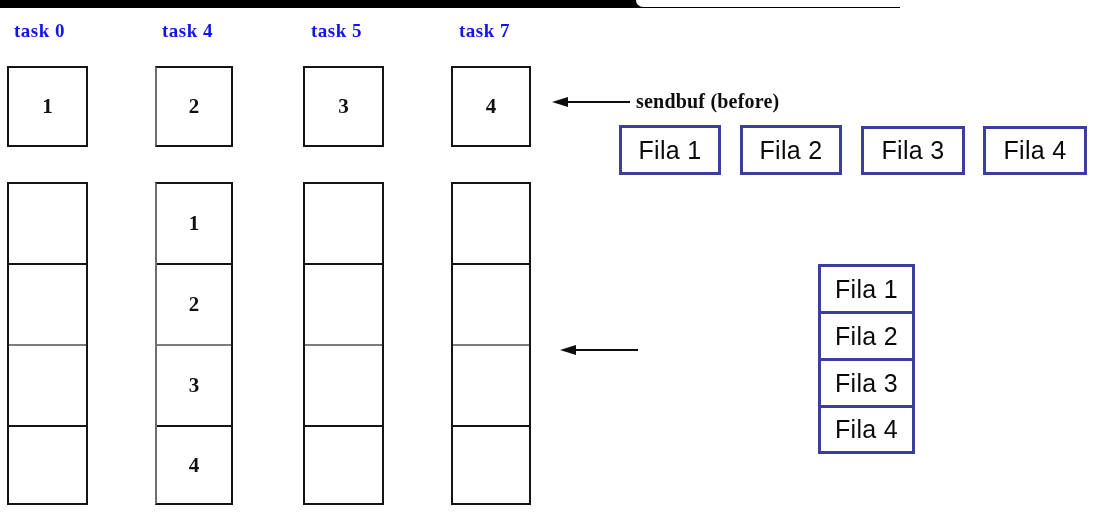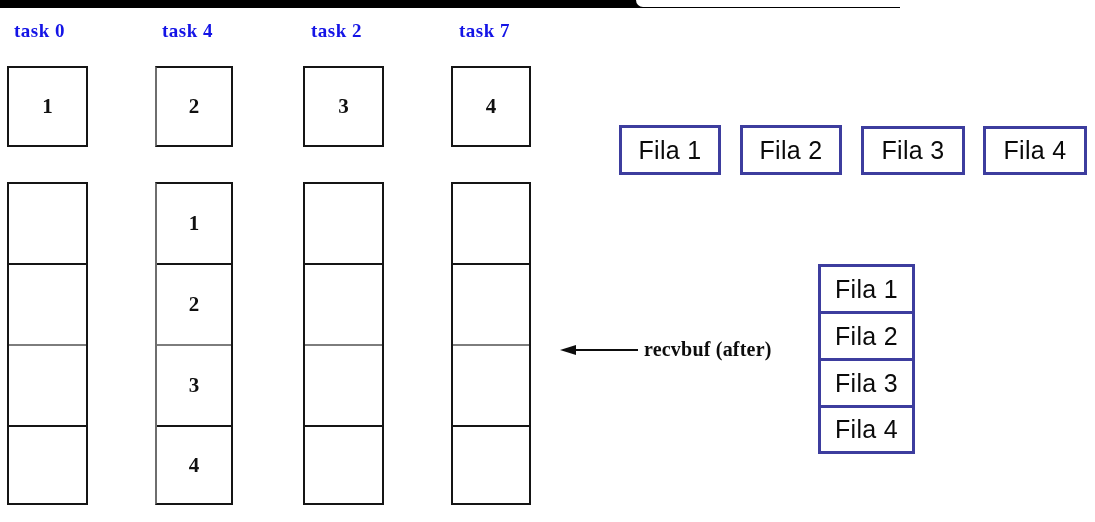--- a/index.html
+++ b/index.html
@@ -140,21 +140,21 @@
 
 <div id="canvas">
 
   <div class="top-strip"></div>
   <div class="top-strip-notch" style="left:636px; top:0px; width:340px; height:7px; border-radius:0 0 18px 18px;"></div>
   <div class="top-strip-notch" style="left:900px; top:0px; width:195px; height:14px;"></div>
   <div class="top-strip-notch" style="left:976px; top:0px; width:70px; height:9px;"></div>
 
   <div class="task-label" style="left:14px;  top:20px;">task 0</div>
   <div class="task-label" style="left:162px; top:20px;">task 4</div>
-  <div class="task-label" style="left:311px; top:20px;">task 2</div>
+  <div class="task-label" style="left:311px; top:20px;">task 5</div>
   <div class="task-label" style="left:459px; top:20px;">task 7</div>
 
   <div class="send-cell" style="left:7px;   top:66px; width:81px;  height:81px;">1</div>
   <div class="send-cell soft-left" style="left:155px; top:66px; width:78px;  height:81px;">2</div>
   <div class="send-cell" style="left:303px; top:66px; width:81px;  height:81px;">3</div>
   <div class="send-cell" style="left:451px; top:66px; width:80px;  height:81px;">4</div>
 
   <div class="recv-col" style="left:7px; top:182px; width:81px; height:323px;">
     <div class="recv-cell" style="height:81px;"></div>
     <div class="recv-cell soft-rule" style="height:81px;"></div>
@@ -176,27 +176,33 @@
     <div class="recv-cell" style="height:76px;"></div>
   </div>
 
   <div class="recv-col" style="left:451px; top:182px; width:80px; height:323px;">
     <div class="recv-cell" style="height:81px;"></div>
     <div class="recv-cell soft-rule" style="height:81px;"></div>
     <div class="recv-cell" style="height:81px;"></div>
     <div class="recv-cell" style="height:76px;"></div>
   </div>
 
+  <div class="annot" style="left:550px; top:92px; width:280px; height:24px;">
+    <svg class="arrow-svg" width="90" height="24" viewBox="0 0 90 24">
+      <line x1="14" y1="10" x2="80" y2="10" stroke="#0d0d0d" stroke-width="2"></line>
+      <polygon points="2,10 18,5 18,15" fill="#0d0d0d"></polygon>
+    </svg>
+    <div class="annot-text" style="left:86px; top:-2px;">sendbuf (before)</div>
+  </div>
 
   <div class="annot" style="left:558px; top:340px; width:260px; height:24px;">
     <svg class="arrow-svg" width="90" height="24" viewBox="0 0 90 24">
       <line x1="14" y1="10" x2="80" y2="10" stroke="#0d0d0d" stroke-width="2"></line>
       <polygon points="2,10 18,5 18,15" fill="#0d0d0d"></polygon>
     </svg>
-    <div class="annot-text" style="left:86px; top:-2px;">recvbuf (after)</div>
   </div>
 
   <div class="fila-box" style="left:619px; top:125px; width:102px; height:50px;">Fila 1</div>
   <div class="fila-box" style="left:740px; top:125px; width:102px; height:50px;">Fila 2</div>
   <div class="fila-box" style="left:861px; top:126px; width:104px; height:49px;">Fila 3</div>
   <div class="fila-box" style="left:983px; top:126px; width:104px; height:49px;">Fila 4</div>
 
   <div class="fila-stack" style="left:818px; top:264px; width:97px; height:190px;">
     <div class="fila-stack-row" style="height:47px;">Fila 1</div>
     <div class="fila-stack-row" style="height:47px;">Fila 2</div>

